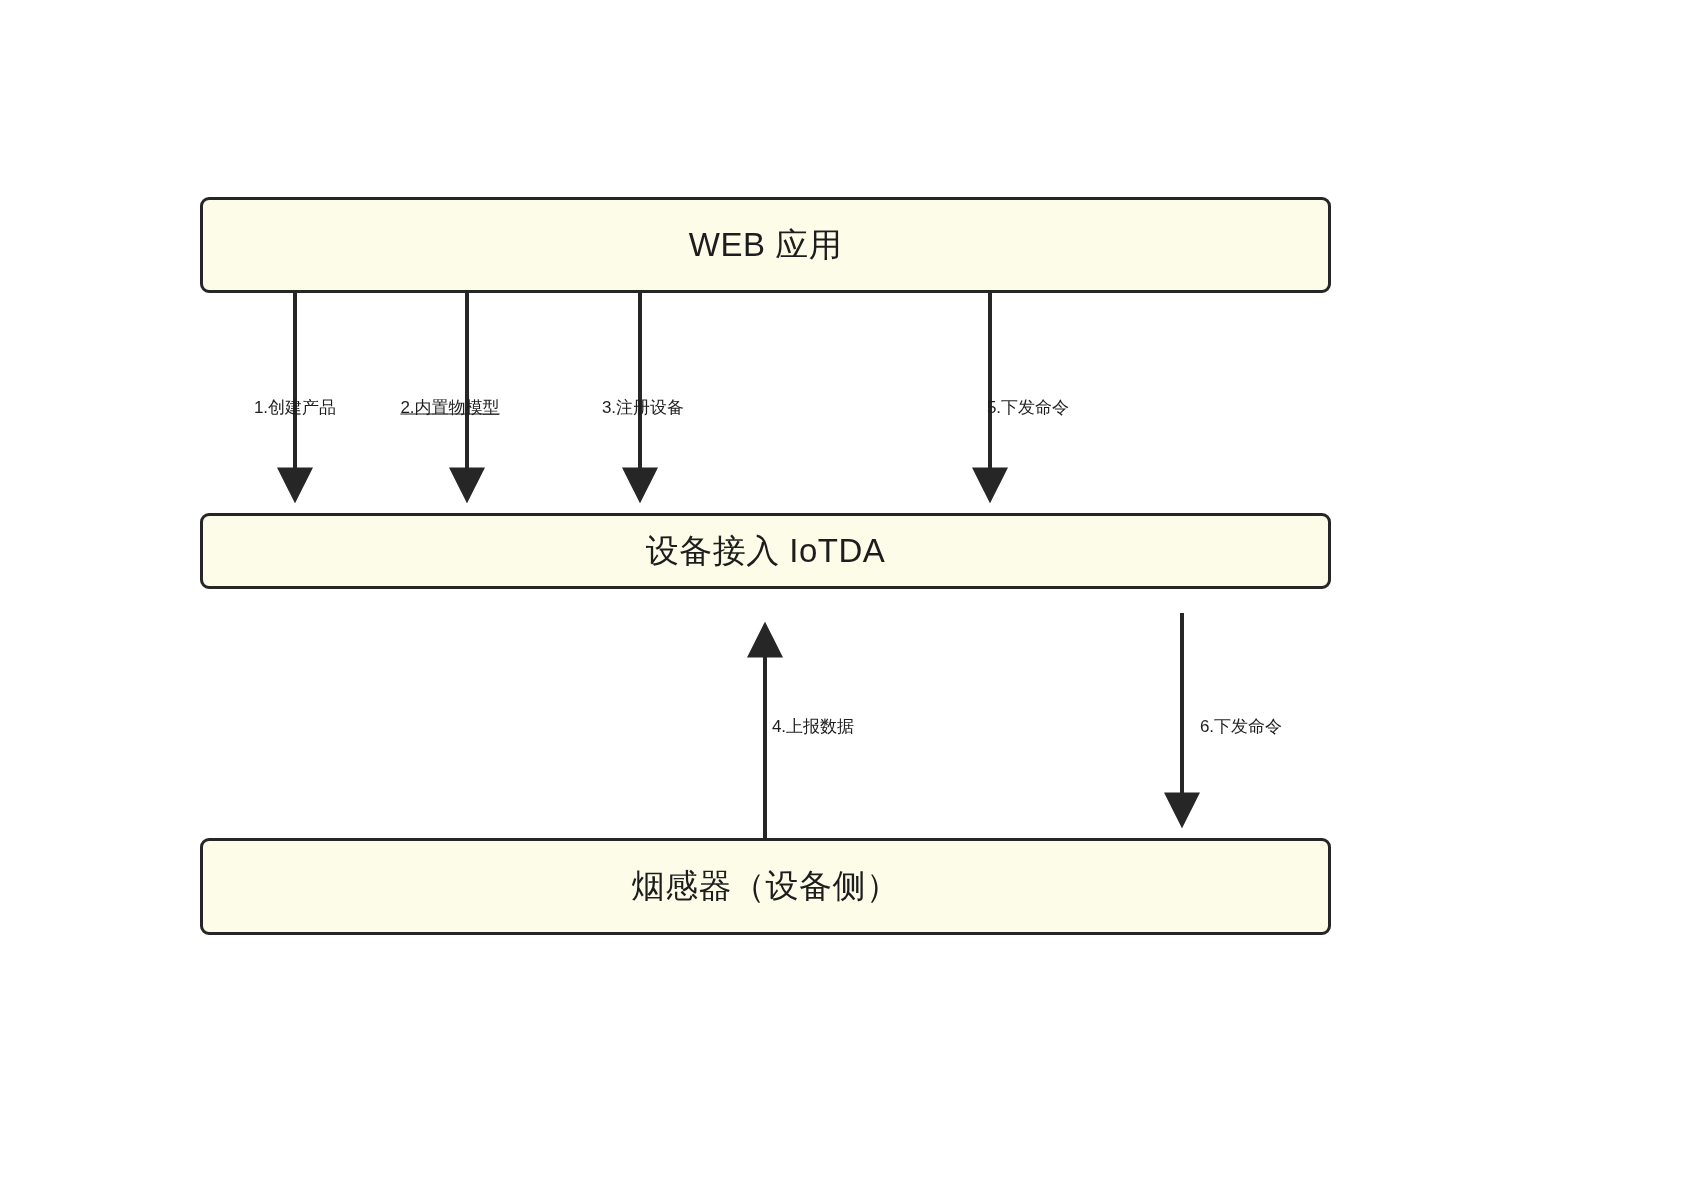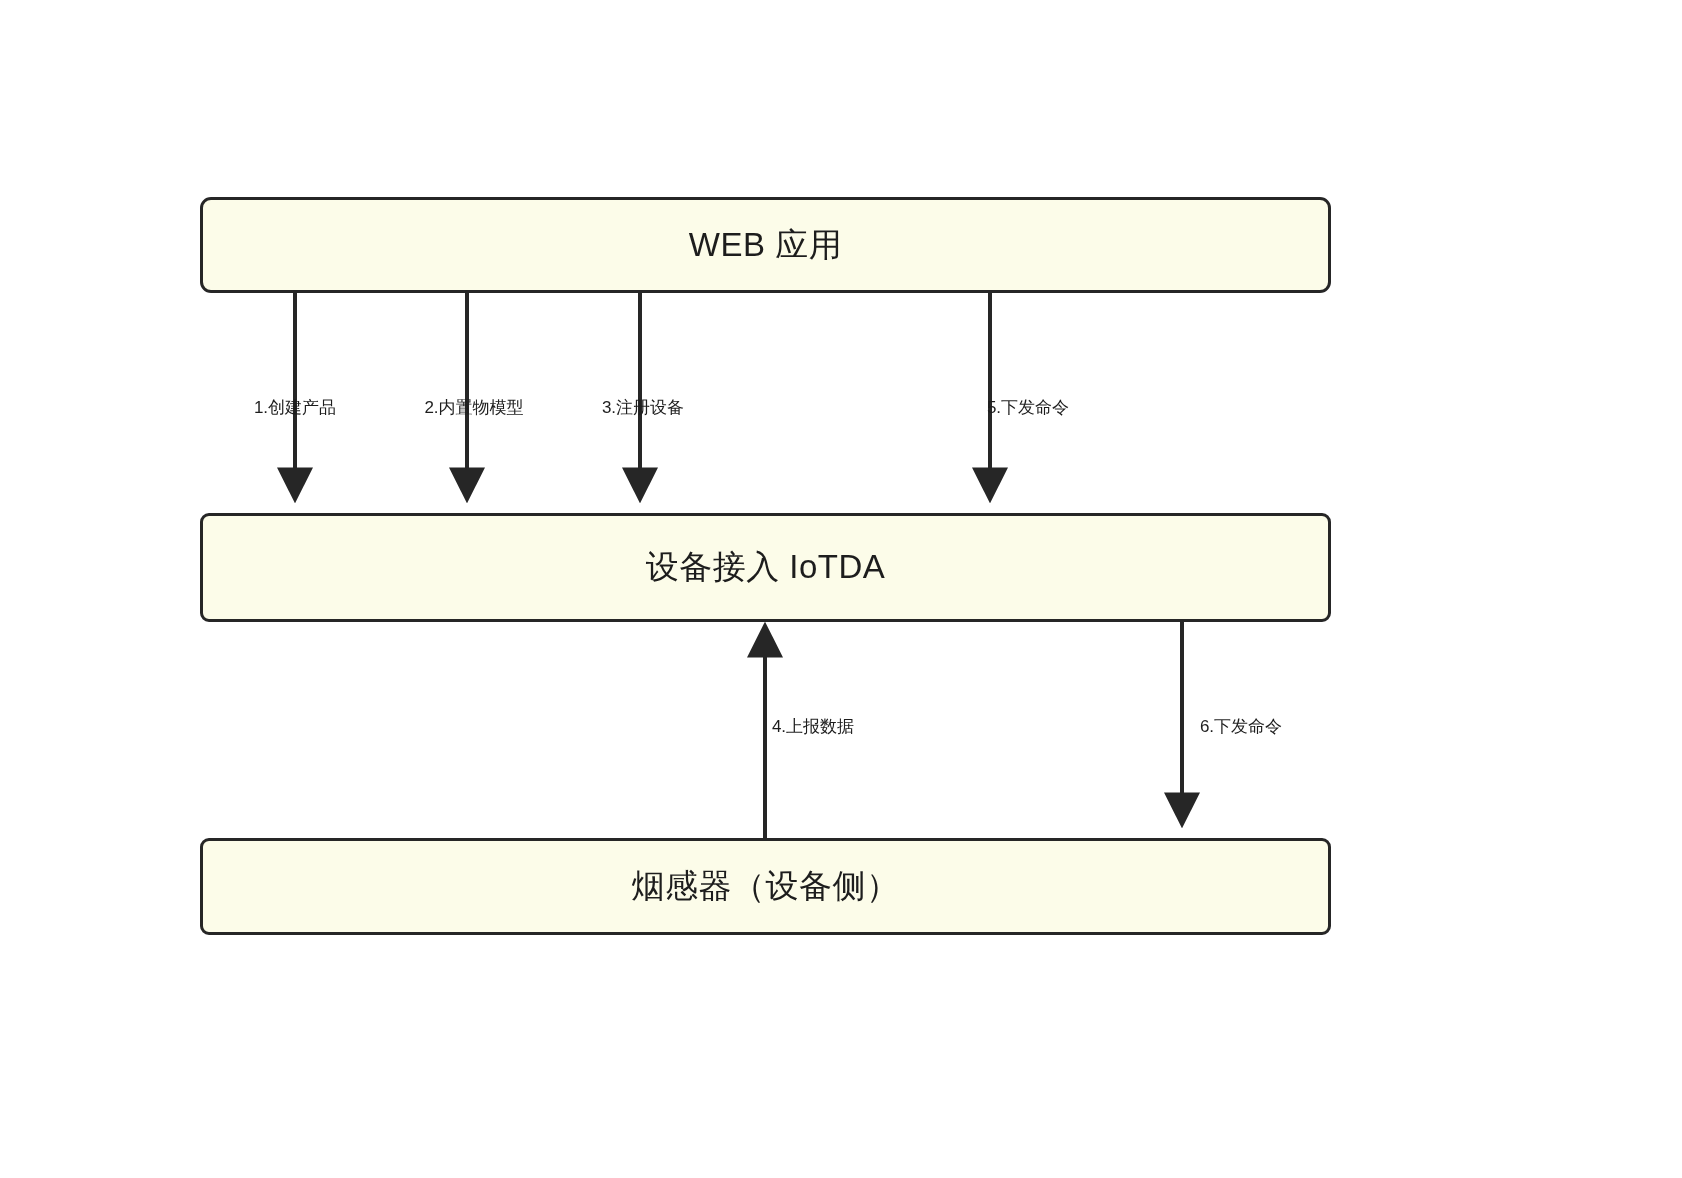--- a/index.html
+++ b/index.html
@@ -27,22 +27,22 @@
     align-items: center;
     justify-content: center;
   }
   .node-label {
     font-size: 33px;
     color: #1d1d1d;
     font-weight: 400;
     letter-spacing: 0.5px;
     white-space: nowrap;
   }
-  #node-web   { left: 200px; top: 197px;  width: 1131px; height: 96px; border-radius: 11px; }
-  #node-iotda { left: 200px; top: 513px;  width: 1131px; height: 109px; text-align: right; }
+  #node-web   { left: 200px; top: 197px;  width: 1131px; height: 96px; }
+  #node-iotda { left: 200px; top: 513px;  width: 1131px; height: 76px; text-align: right; }
   #node-dev   { left: 200px; top: 838px;  width: 1131px; height: 97px; }
 
   .edge-layer {
     position: absolute;
     left: 0; top: 0;
     width: 1682px;
     height: 1178px;
     pointer-events: none;
   }
   .edge-label {
@@ -98,21 +98,21 @@
   <div class="node" id="node-iotda">
     <span class="node-label">设备接入 IoTDA</span>
   </div>
 
   <div class="node" id="node-dev">
     <span class="node-label">烟感器（设备侧）</span>
   </div>
 
   <div class="edge-label" style="left:295px; top:407px;">1.创建产品</div>
 
-  <div class="edge-label" style="left:474px; top:407px;">2.内置物模型</div>
+  <div class="edge-label" style="left:450px; top:407px;text-decoration:underline;">2.内置物模型</div>
 
   <div class="edge-label" style="left:643px; top:407px;">3.注册设备</div>
 
   <div class="edge-label" style="left:993px; top:407px;margin-left:35px;">5.下发命令</div>
 
   <div class="edge-label" style="left:768px; top:726px;margin-left:45px;">4.上报数据</div>
 
   <div class="edge-label" style="left:1213px; top:726px;margin-left:28px;">6.下发命令</div>
 
 </div>

